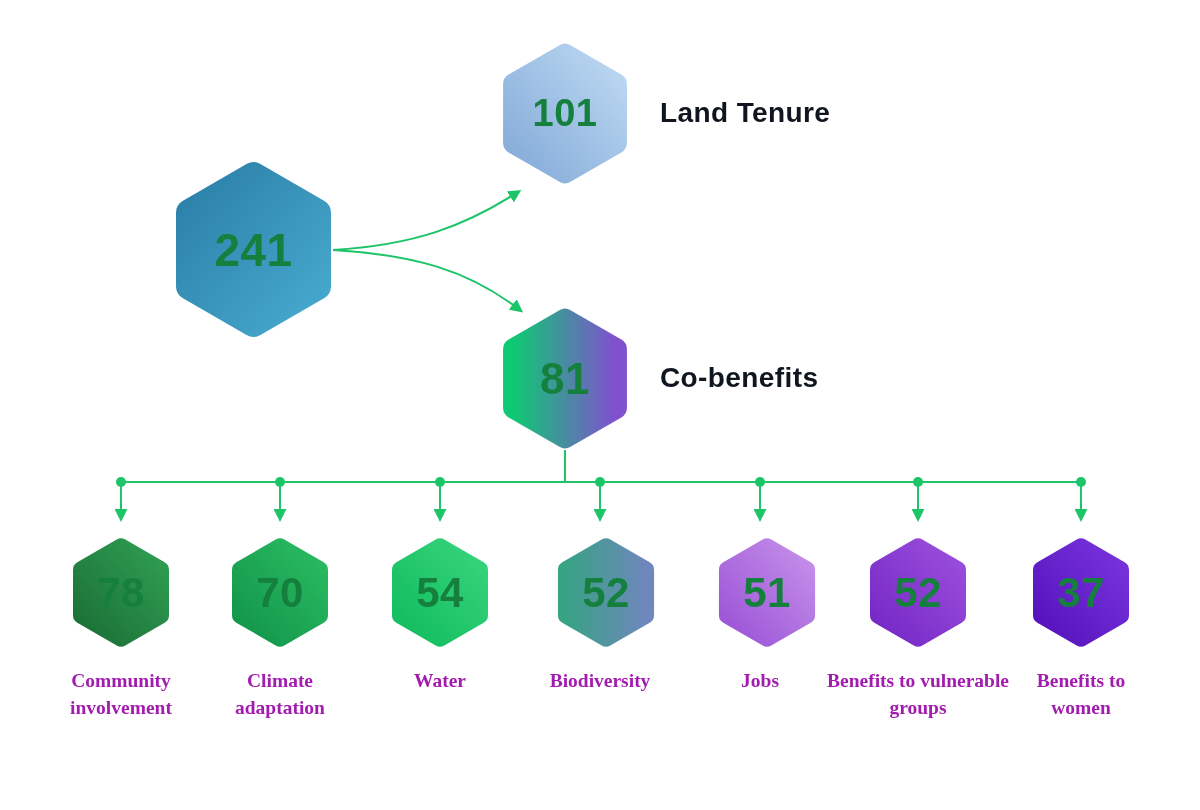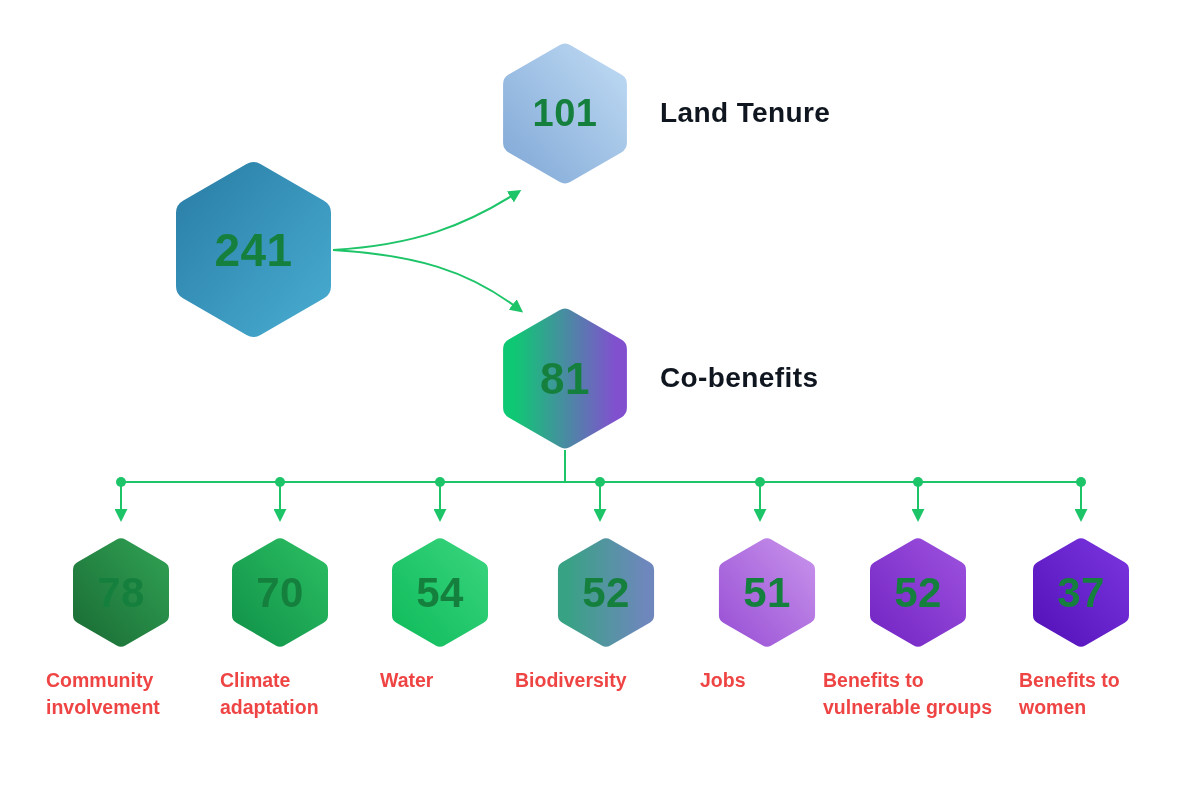--- a/index.html
+++ b/index.html
@@ -29,21 +29,21 @@
   .branch-label {
     position:absolute; left:660px; font-size:28px; font-weight:600;
     color:#10161F; letter-spacing:0.4px; white-space:nowrap;
   }
   .branch-label-0 { top:97px; }
   .branch-label-1 { top:362px; }
   .co-node { top:537px; width:96px; height:111px; }
   .co-node .hex-num { font-size:42px; }
   .co-label {
     position:absolute; top:667px; font-size:19.5px; font-weight:700;
-    line-height:27px; color:#ef4444;
+    line-height:27px; text-align:center; color:#a21caf;font-family:Liberation Serif, serif;
   }
 </style>
 </head>
 <body>
 
 <div class="canvas">
 
   <svg class="connectors" viewBox="0 0 1200 810" xmlns="http://www.w3.org/2000/svg">
     <defs>
       <marker id="ah" viewBox="0 0 10 10" refX="7" refY="5" markerWidth="6.5" markerHeight="6.5" orient="auto">

